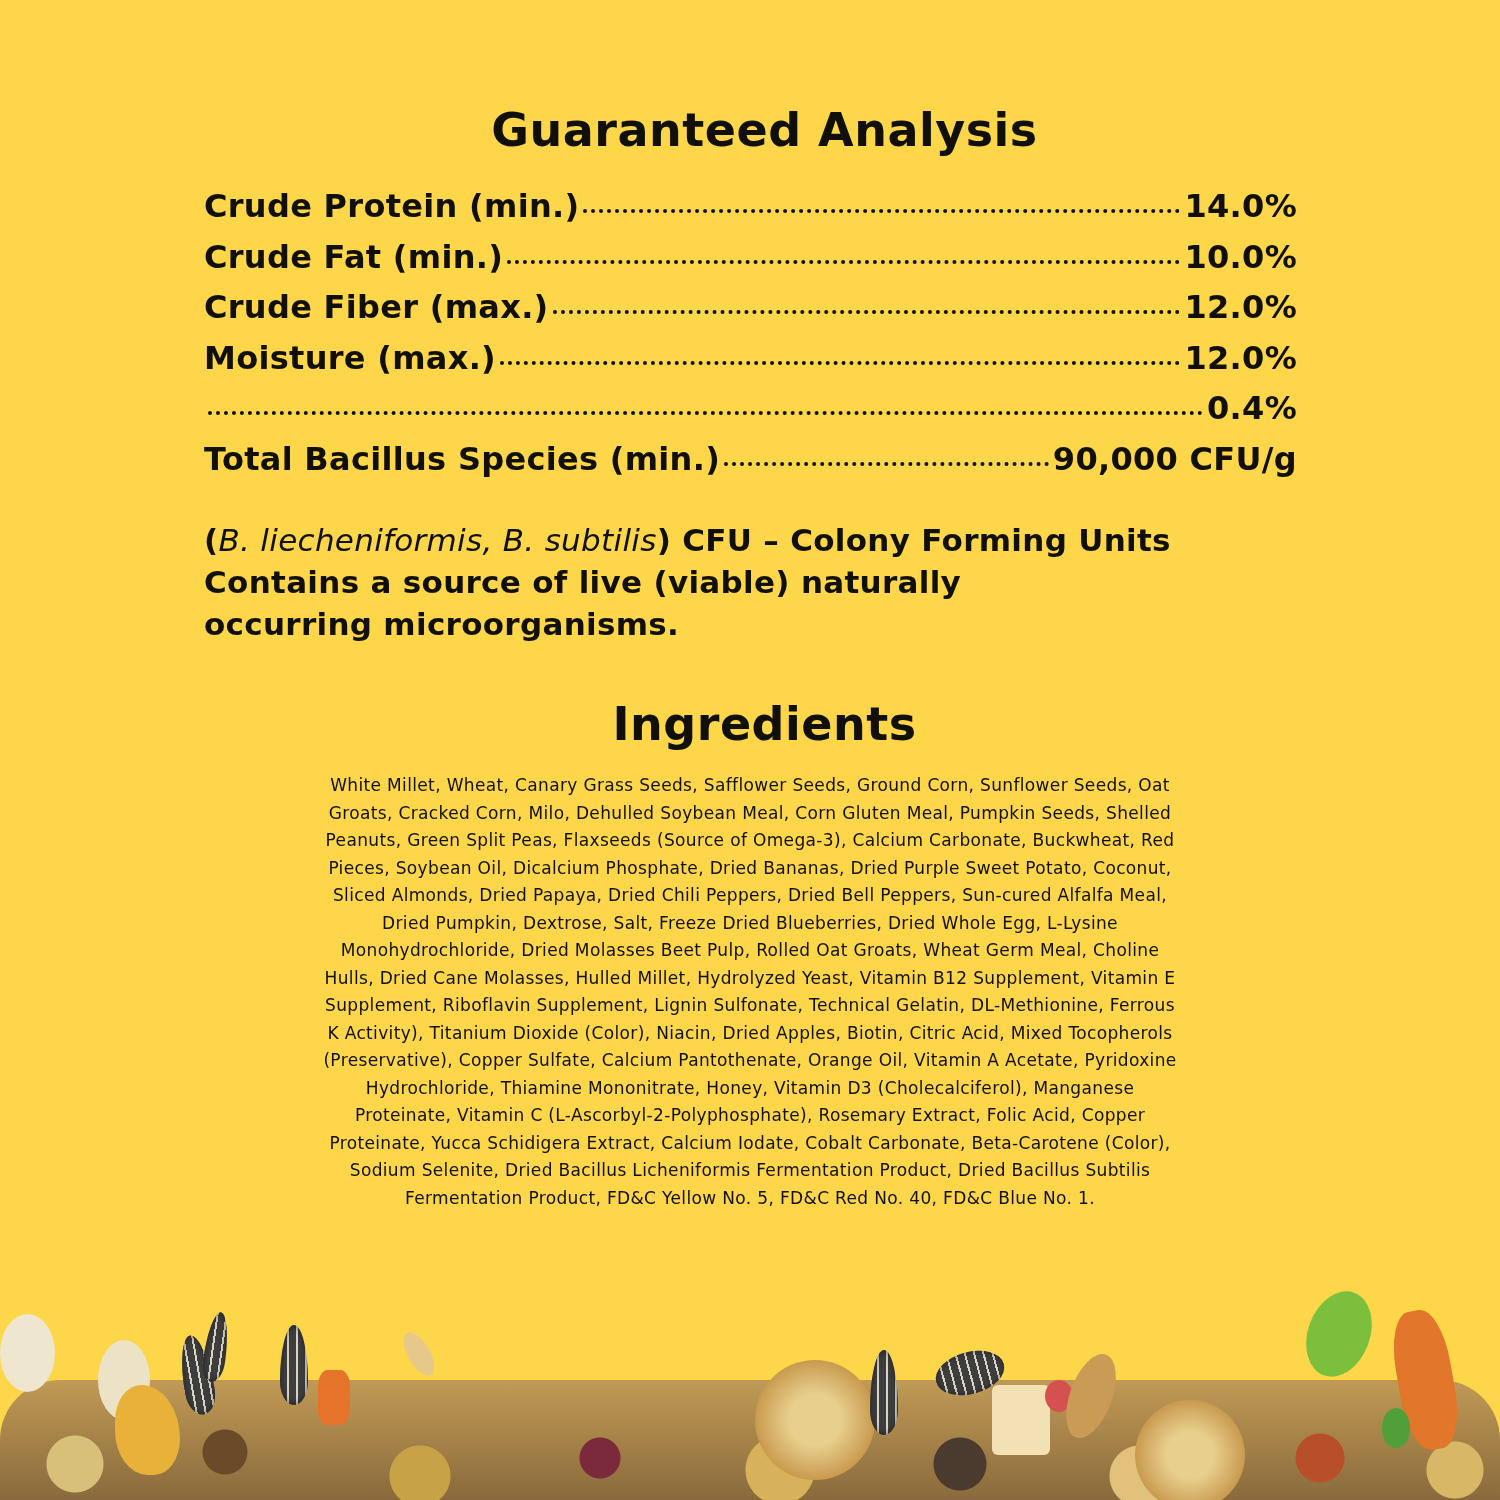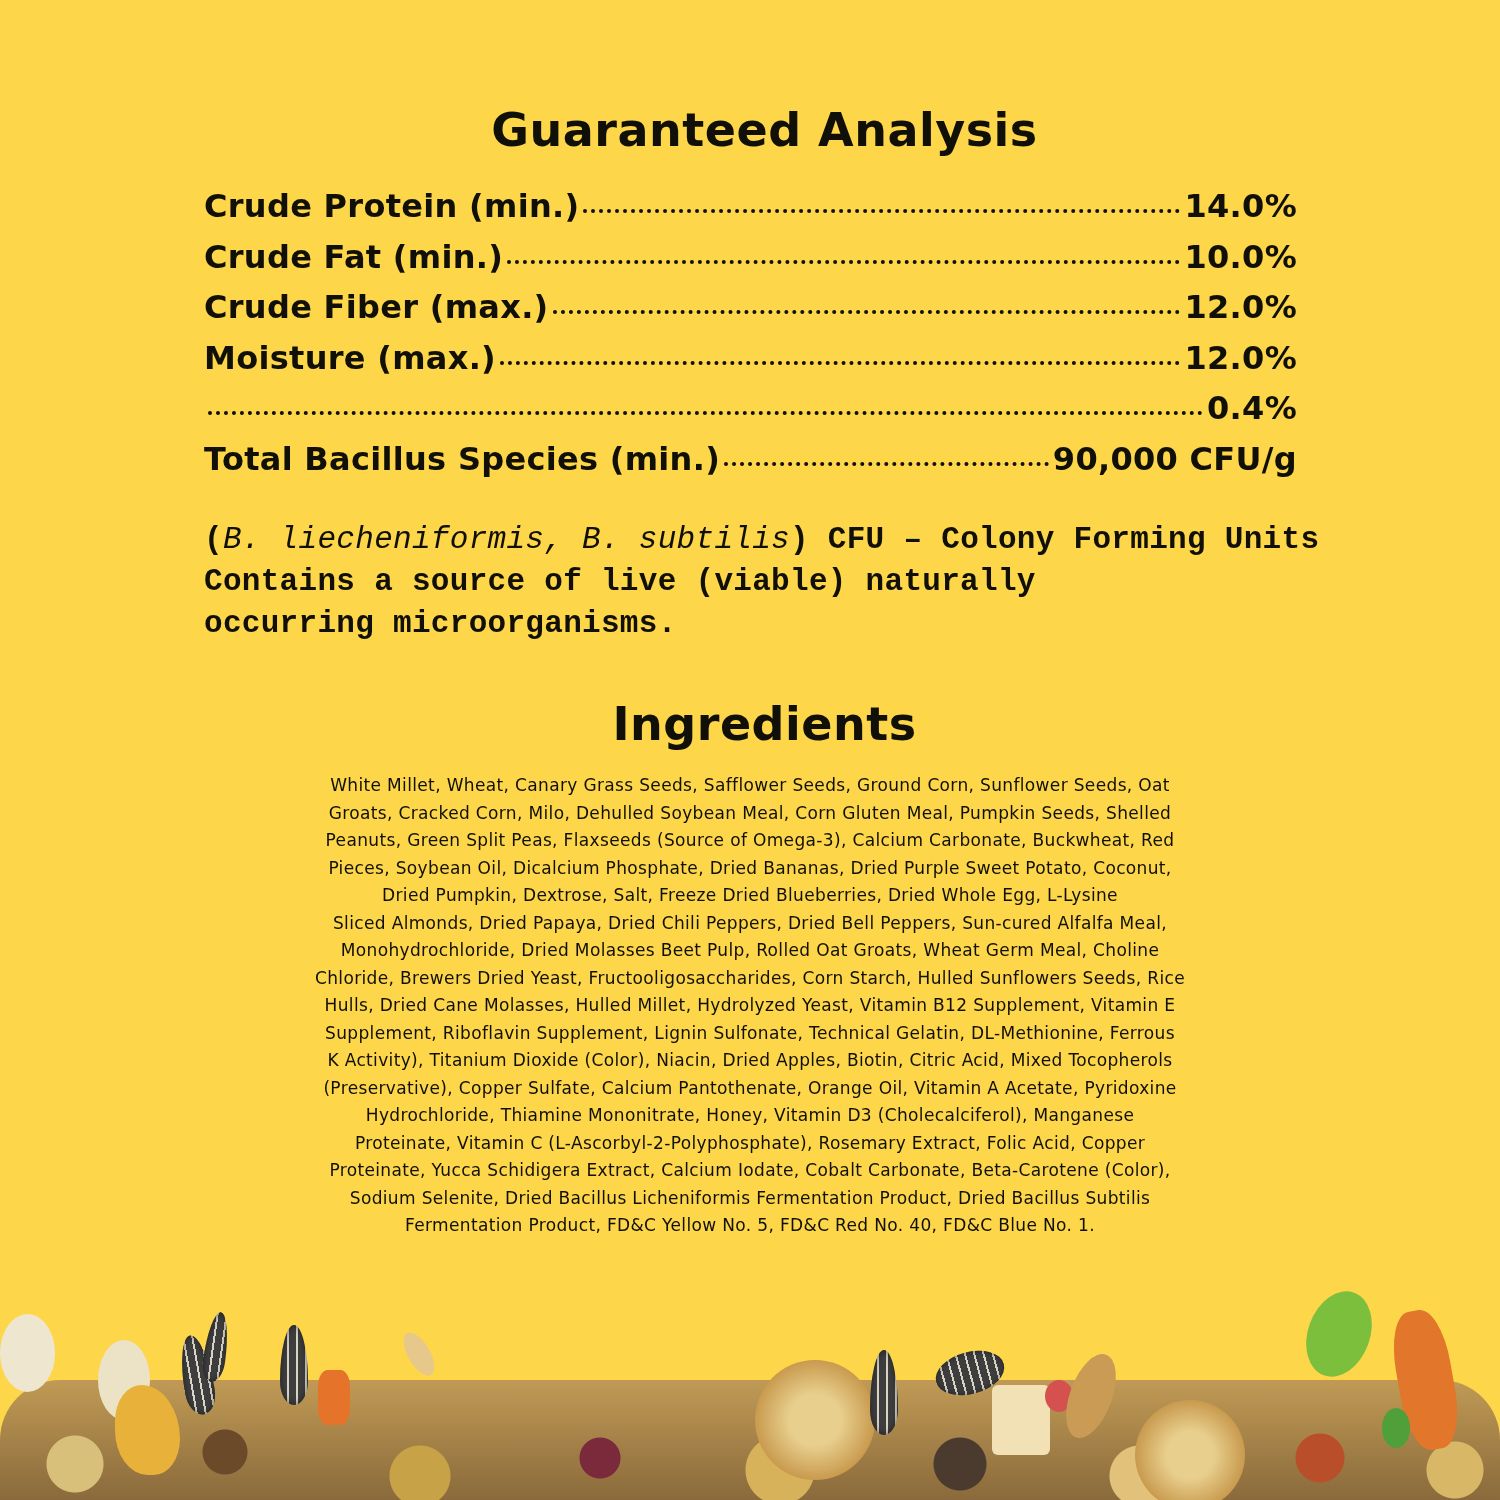--- a/index.html
+++ b/index.html
@@ -31,21 +31,21 @@
     .row .label { flex: 0 0 auto; }
     .row .dots {
       flex: 1 1 auto; overflow: hidden; margin: 0 4px;
       border-bottom: 4px dotted #111008; height: 0; align-self: baseline;
       position: relative; top: -4px;
     }
     .row .value { flex: 0 0 auto; }
 
     .note {
       position: absolute; left: 204px; top: 519px; width: 1100px;
-      font-size: 31px; font-weight: bold; line-height: 42px; letter-spacing: 0.3px; font-family: Liberation Mono, monospace;
+      font-size: 31px; font-weight: bold; line-height: 42px; letter-spacing: 0.3px;
     }
     .note i { font-style: italic; font-weight: normal; }
     .note .line { display: block; white-space: nowrap; }
 
     .ingredients {
       position: absolute; left: 130px; right: 130px; top: 772px;
       text-align: center; font-size: 17px; line-height: 27.5px;
       letter-spacing: 0.35px;
     }
     .ingredients .line { display: block; white-space: nowrap; }
@@ -119,24 +119,23 @@
     <span class="line">occurring microorganisms.</span>
   </div>
 
   <div id="ing-title" class="h1">Ingredients</div>
 
   <div class="ingredients">
     <span class="line">White Millet, Wheat, Canary Grass Seeds, Safflower Seeds, Ground Corn, Sunflower Seeds, Oat</span>
     <span class="line">Groats, Cracked Corn, Milo, Dehulled Soybean Meal, Corn Gluten Meal, Pumpkin Seeds, Shelled</span>
     <span class="line">Peanuts, Green Split Peas, Flaxseeds (Source of Omega-3), Calcium Carbonate, Buckwheat, Red</span>
     <span class="line">Pieces, Soybean Oil, Dicalcium Phosphate, Dried Bananas, Dried Purple Sweet Potato, Coconut,</span>
+    <span class="line">Sliced Almonds, Dried Papaya, Dried Chili Peppers, Dried Bell Peppers, Sun-cured Alfalfa Meal,</span>
     <span class="line">Dried Pumpkin, Dextrose, Salt, Freeze Dried Blueberries, Dried Whole Egg, L-Lysine</span>
-    <span class="line">Sliced Almonds, Dried Papaya, Dried Chili Peppers, Dried Bell Peppers, Sun-cured Alfalfa Meal,</span>
     <span class="line">Monohydrochloride, Dried Molasses Beet Pulp, Rolled Oat Groats, Wheat Germ Meal, Choline</span>
-    <span class="line">Chloride, Brewers Dried Yeast, Fructooligosaccharides, Corn Starch, Hulled Sunflowers Seeds, Rice</span>
     <span class="line">Hulls, Dried Cane Molasses, Hulled Millet, Hydrolyzed Yeast, Vitamin B12 Supplement, Vitamin E</span>
     <span class="line">Supplement, Riboflavin Supplement, Lignin Sulfonate, Technical Gelatin, DL-Methionine, Ferrous</span>
     <span class="line">K Activity), Titanium Dioxide (Color), Niacin, Dried Apples, Biotin, Citric Acid, Mixed Tocopherols</span>
     <span class="line">(Preservative), Copper Sulfate, Calcium Pantothenate, Orange Oil, Vitamin A Acetate, Pyridoxine</span>
     <span class="line">Hydrochloride, Thiamine Mononitrate, Honey, Vitamin D3 (Cholecalciferol), Manganese</span>
     <span class="line">Proteinate, Vitamin C (L-Ascorbyl-2-Polyphosphate), Rosemary Extract, Folic Acid, Copper</span>
     <span class="line">Proteinate, Yucca Schidigera Extract, Calcium Iodate, Cobalt Carbonate, Beta-Carotene (Color),</span>
     <span class="line">Sodium Selenite, Dried Bacillus Licheniformis Fermentation Product, Dried Bacillus Subtilis</span>
     <span class="line">Fermentation Product, FD&amp;C Yellow No. 5, FD&amp;C Red No. 40, FD&amp;C Blue No. 1.</span>
   </div>

